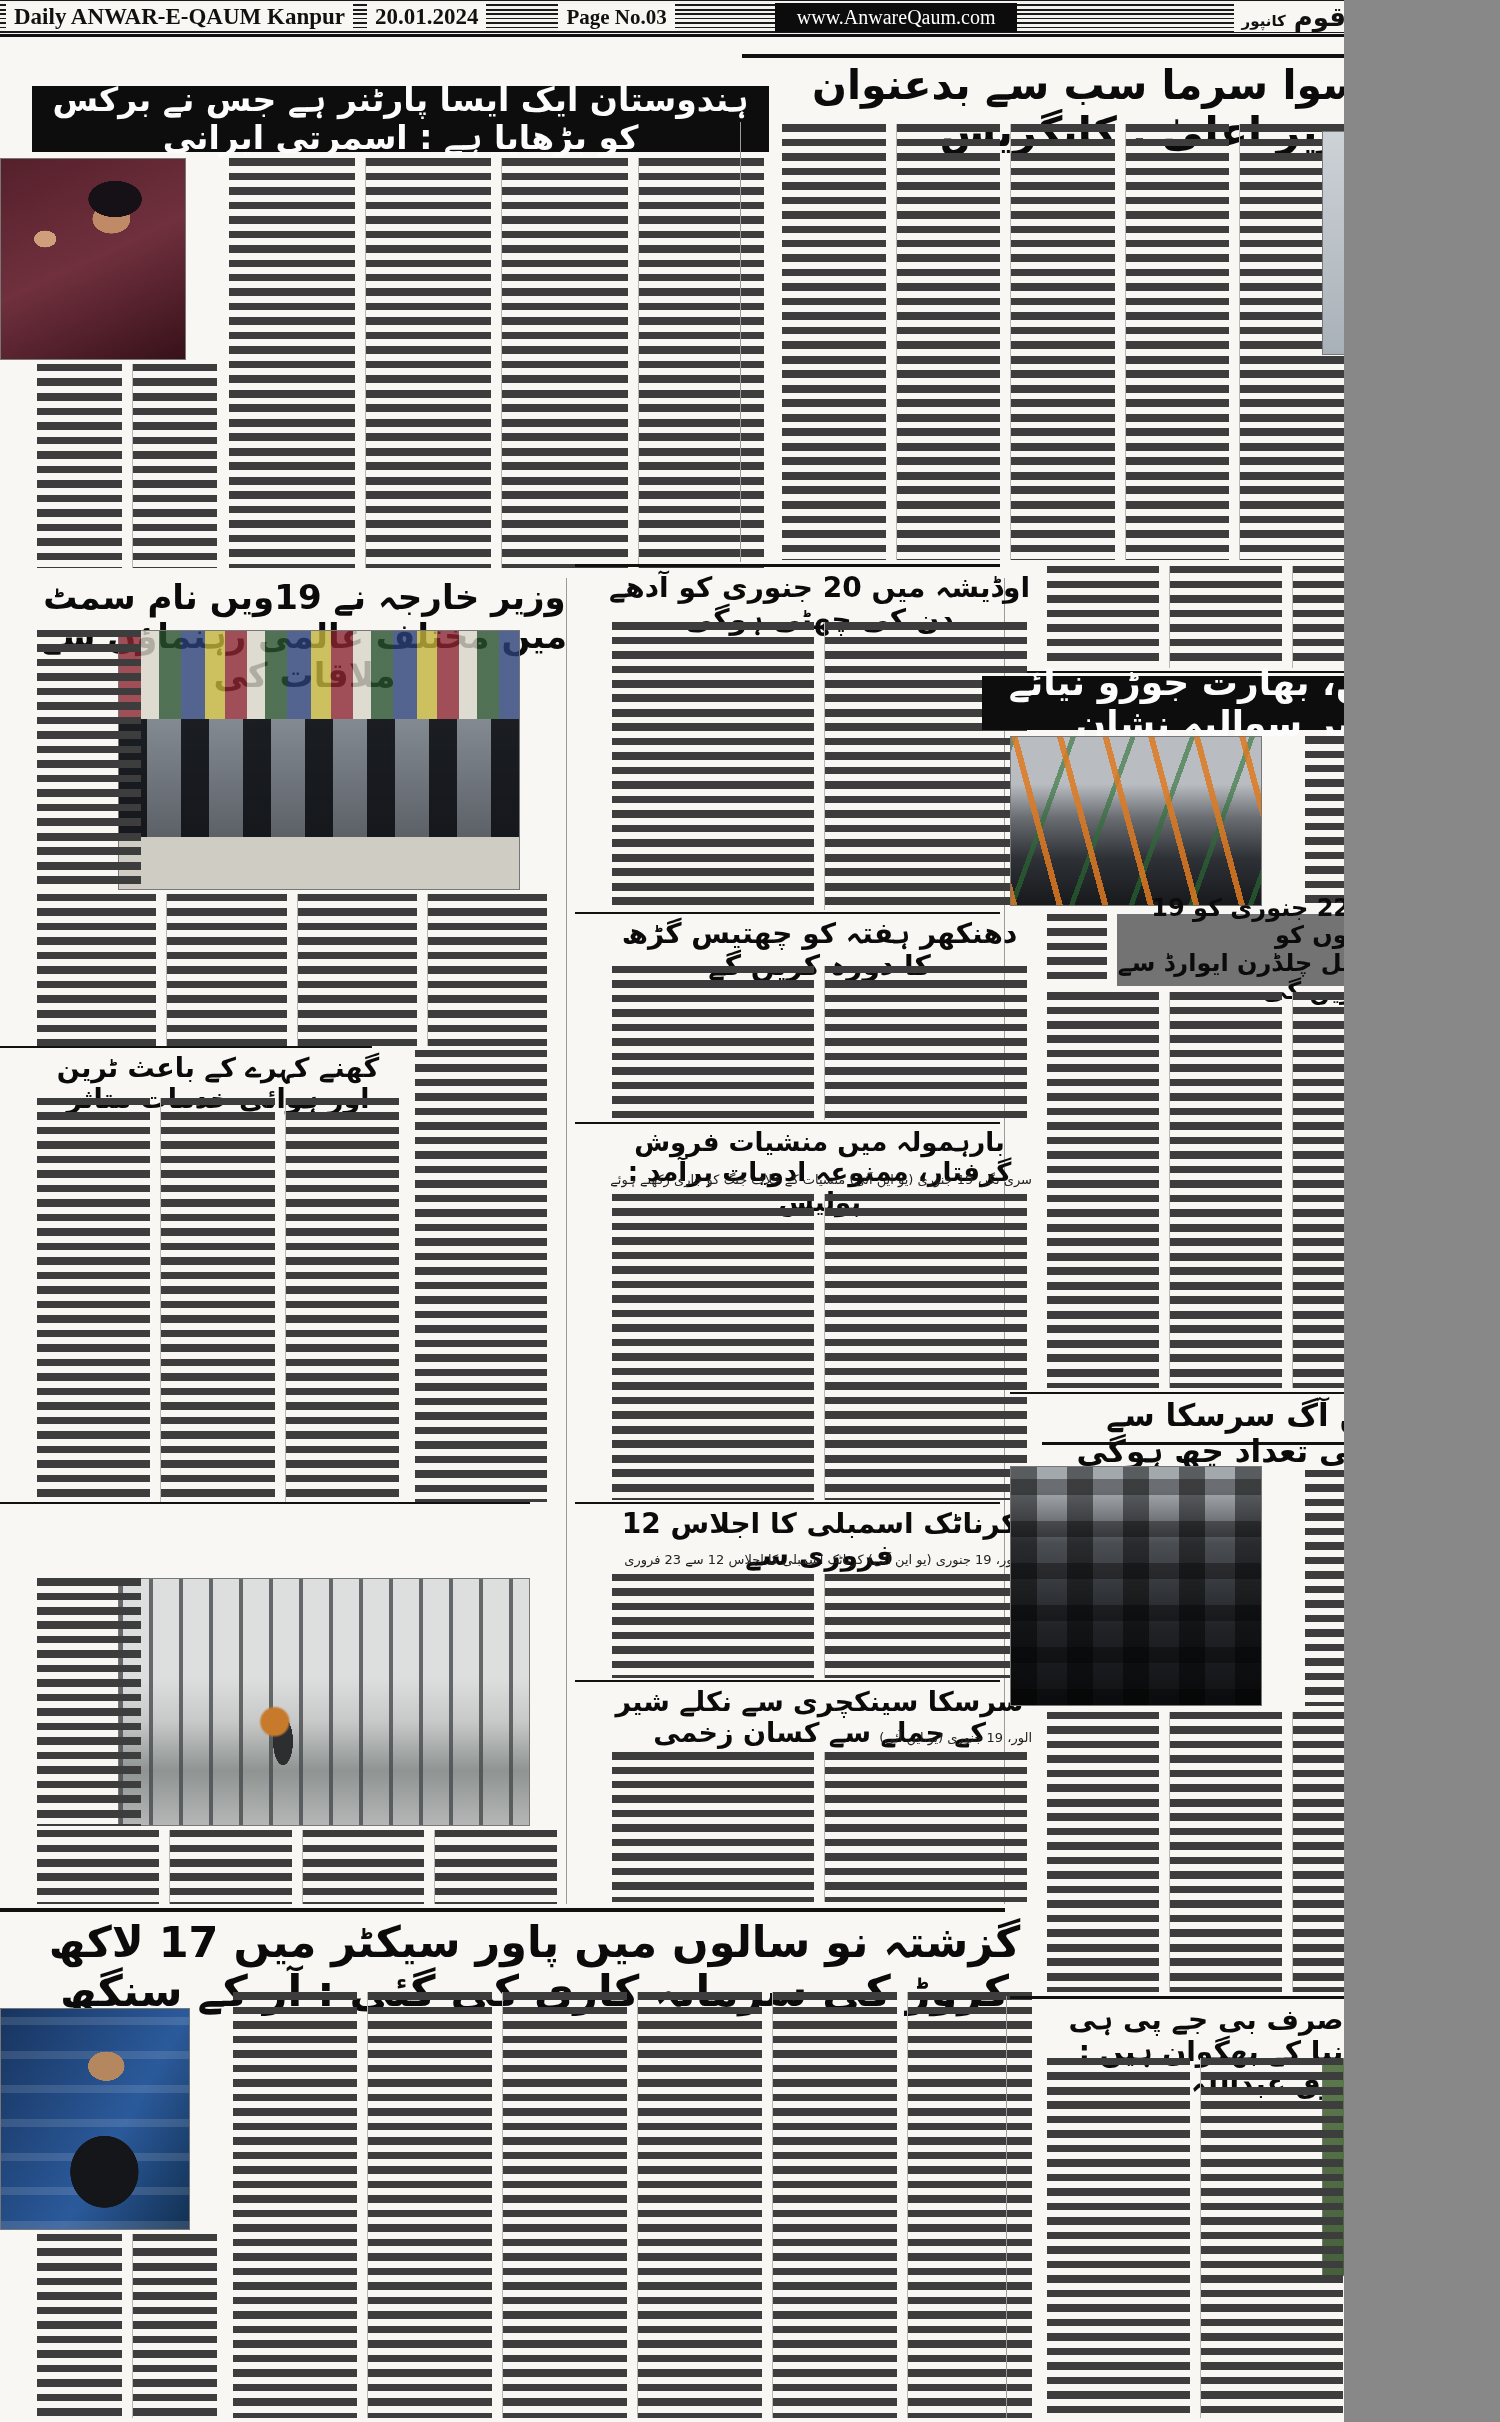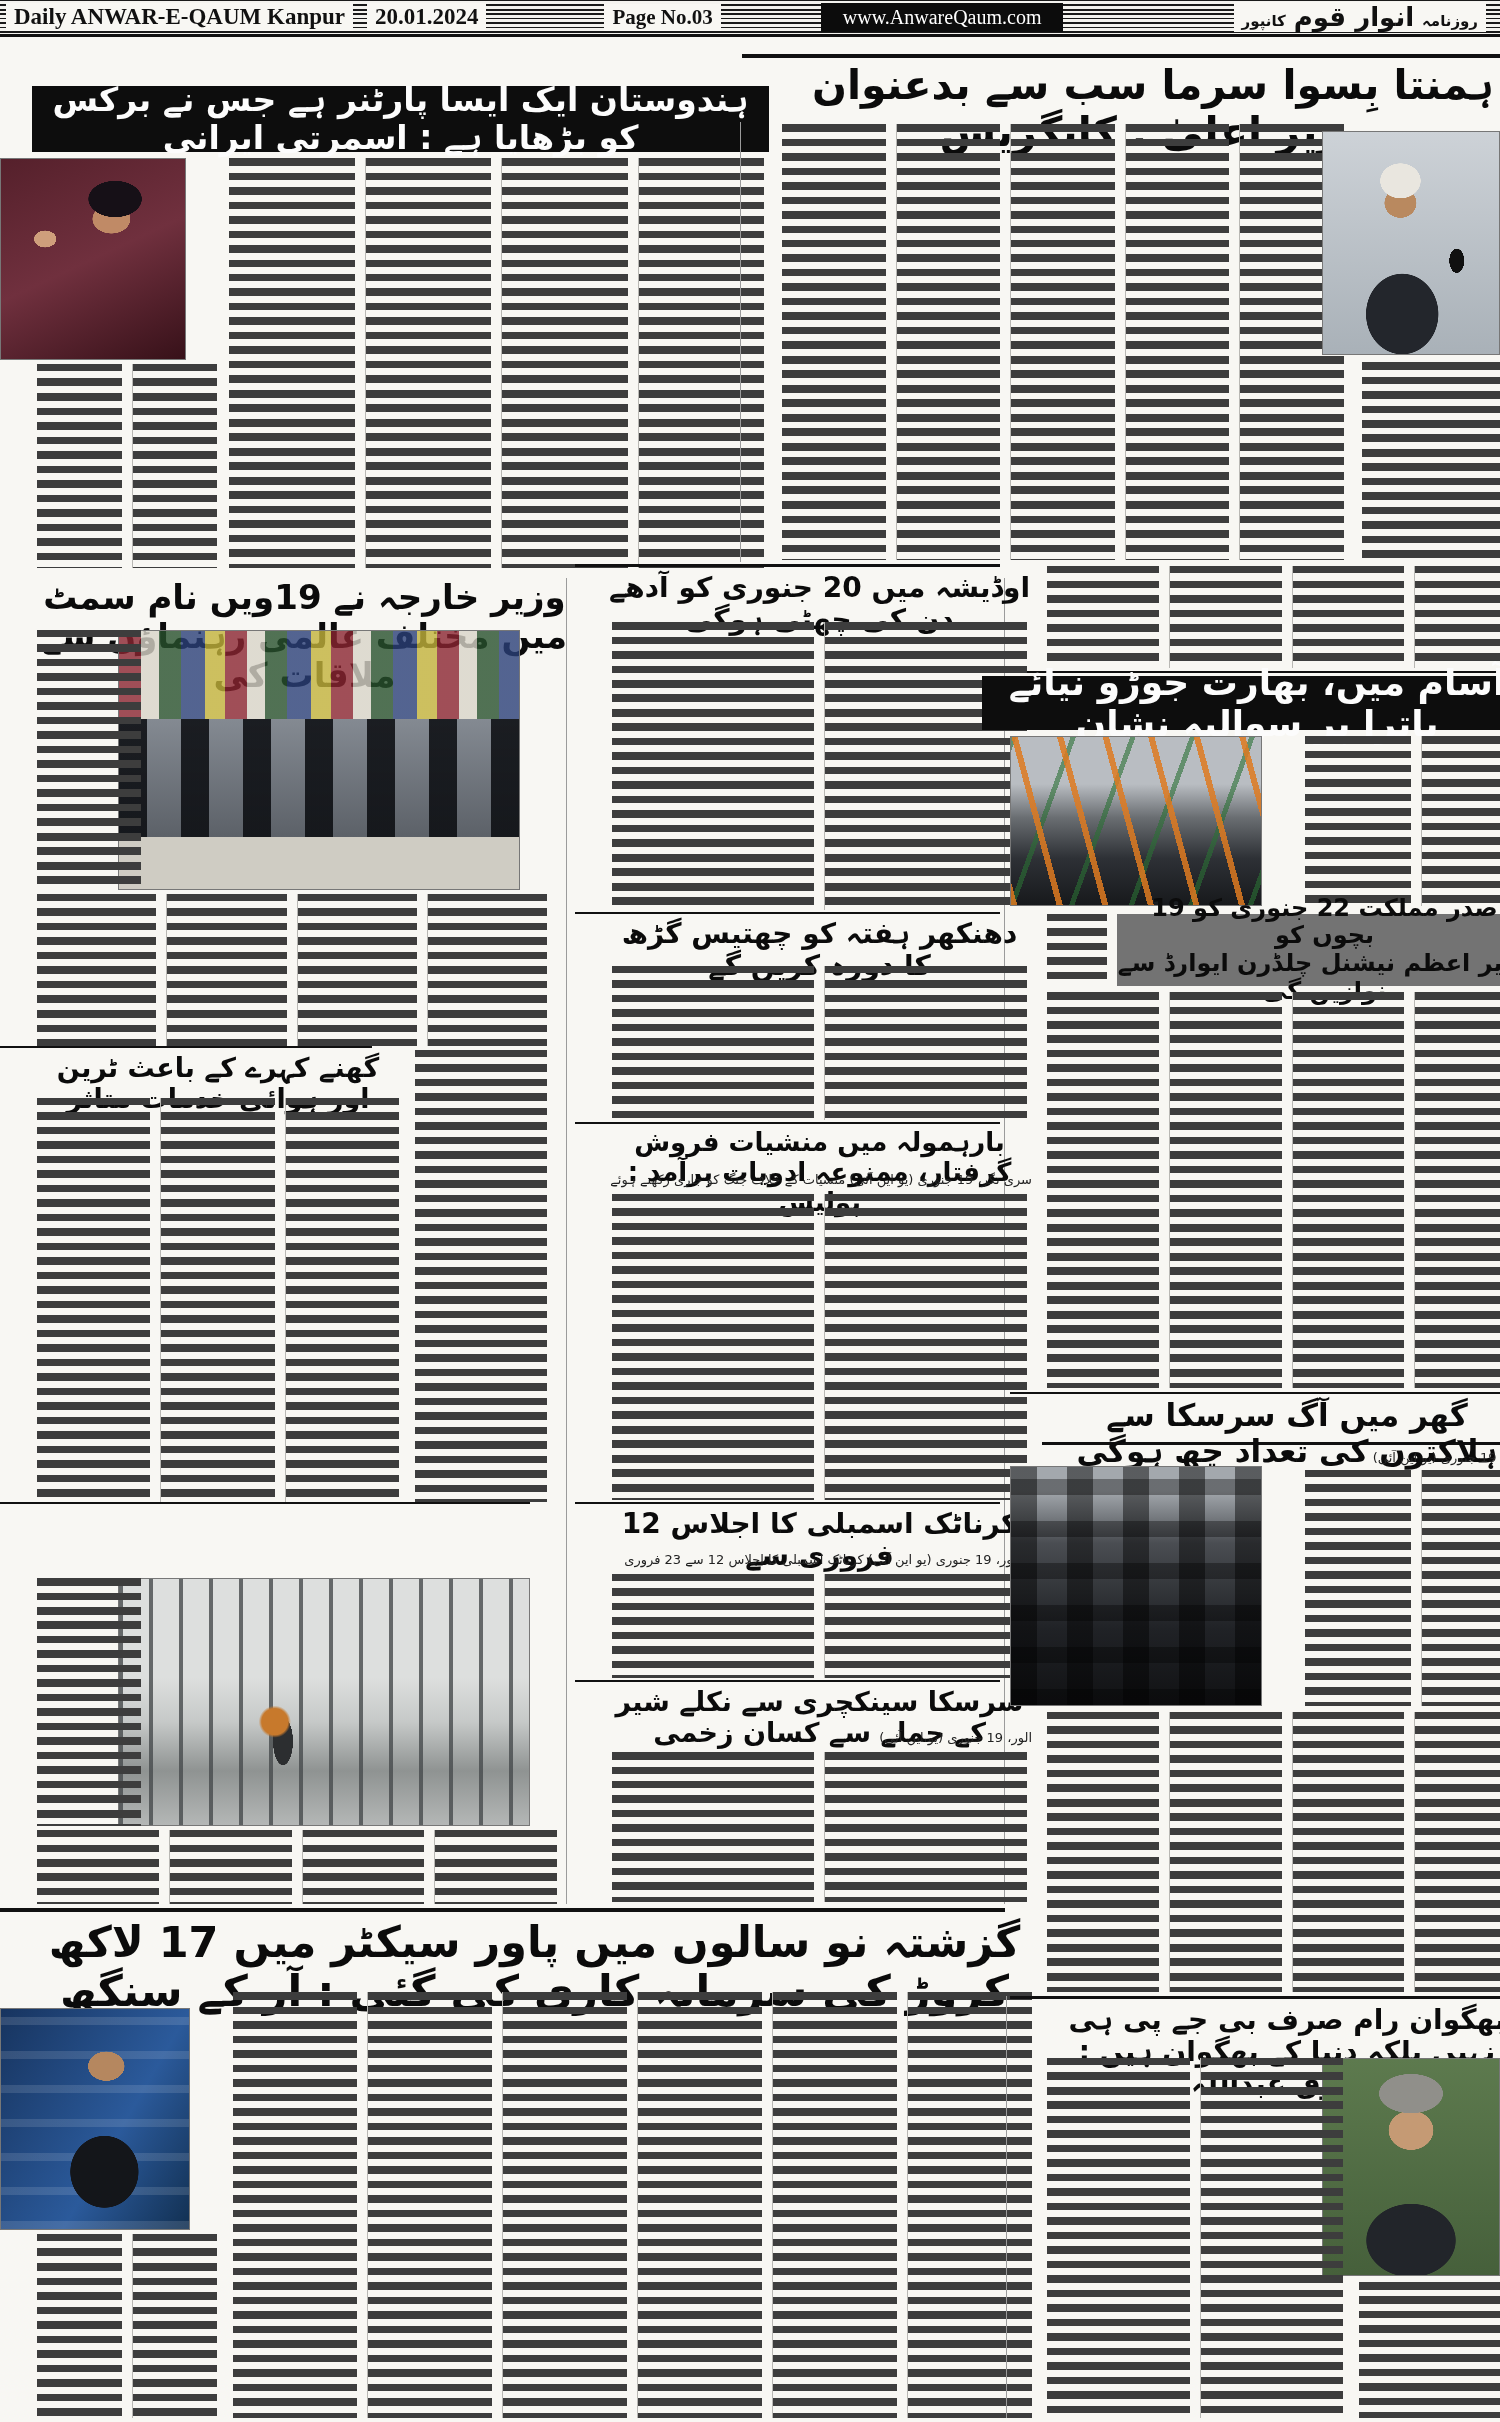--- a/index.html
+++ b/index.html
@@ -1,30 +1,30 @@
 <!DOCTYPE html>
 <html><head>
 <meta charset="utf-8">
 <style>
   html,body { margin:0; padding:0; background:#888; }
   .page {
-    position:relative; width:1500px; height:2422px;
+    position:relative; width:1344px; height:2422px;
     background:#f8f7f3; overflow:hidden;
     font-family:"DejaVu Sans", sans-serif;
   }
   
   .hdr {
     position:absolute; left:0; top:0; width:1500px; height:34px;
     background:repeating-linear-gradient(to bottom,#1a1a1a 0 1.5px,#f4f3ef 1.5px 4.5px);
     border-bottom:3px solid #111; display:flex; align-items:center;
   }
   .hdr .pad { background:#f8f7f3; padding:1px 8px; white-space:nowrap; }
   .hdr-brand { font-family:"Liberation Serif",serif; font-size:23px; font-weight:bold; color:#111; margin-left:6px;}
   .hdr-date  { font-family:"Liberation Serif",serif; font-size:23px; font-weight:bold; color:#111; margin-left:14px;}
-  .hdr-page  { font-family:"Liberation Serif",serif; font-size:21px; font-weight:bold; color:#111; margin-left:118px;}
+  .hdr-page  { font-family:"Liberation Serif",serif; font-size:21px; font-weight:bold; color:#111; margin-left:72px;}
   .hdr-site  { background:#0c0c0c; color:#fff; font-family:"Liberation Serif",serif; font-size:20px;
                padding:3px 22px; margin-left:100px; }
   .hdr-mast  { direction:rtl; font-weight:bold; color:#111; margin-left:auto; margin-right:14px;
                display:flex; align-items:baseline; gap:8px; background:#f8f7f3; padding:0 8px;}
   .hdr-mast .small { font-size:15px; } .hdr-mast .big { font-size:26px; letter-spacing:-1px;}
   
   .abs { position:absolute;margin-left:32px; }
   .hl  { direction:rtl; text-align:center; font-weight:bold; color:#0b0b0b; line-height:1.15; }
   .hl-inv { background:#0d0d0d; color:#fcfcfc; display:flex; align-items:center; justify-content:center; }
   .hl-box { background:#737373; display:flex; flex-direction:column; align-items:flex-end; justify-content:center; }

